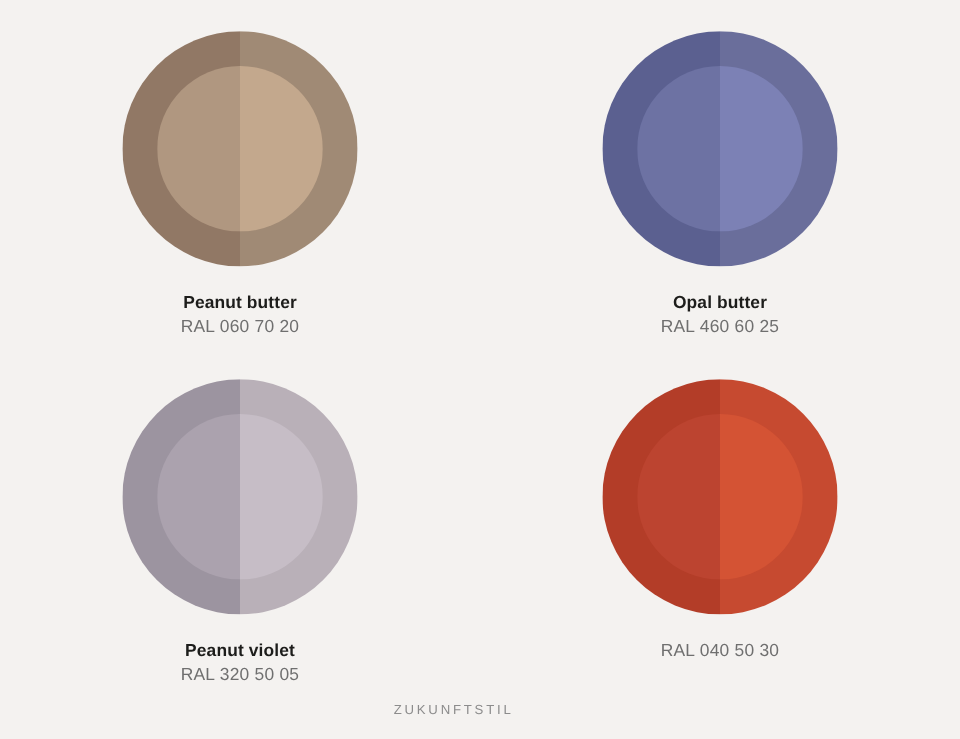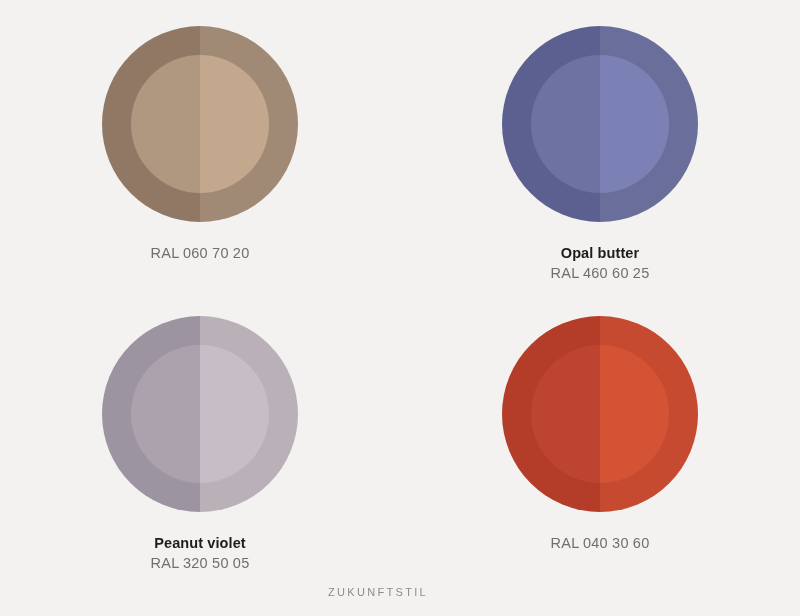--- a/index.html
+++ b/index.html
@@ -119,20 +119,21 @@
     <div class="swatch">
       <div class="disc">
         <div class="outer-left" style="background: rgb(145, 120, 101);"></div>
         <div class="outer-right" style="background: rgb(160, 138, 117);"></div>
         <div class="inner">
           <div class="inner-left" style="background: rgb(176, 151, 128);"></div>
           <div class="inner-right" style="background: rgb(195, 168, 141);"></div>
         </div>
       </div>
       <div class="caption">
+        <div class="name">Peanut butter</div>
         <div class="code">RAL 060 70 20</div>
       </div>
     </div>
 
     <div class="swatch">
       <div class="disc">
         <div class="outer-left" style="background: rgb(91, 96, 144);"></div>
         <div class="outer-right" style="background: rgb(106, 110, 155);"></div>
         <div class="inner">
           <div class="inner-left" style="background: rgb(109, 114, 163);"></div>
@@ -163,21 +164,21 @@
     <div class="swatch">
       <div class="disc">
         <div class="outer-left" style="background: rgb(179, 61, 40);"></div>
         <div class="outer-right" style="background: rgb(198, 74, 48);"></div>
         <div class="inner">
           <div class="inner-left" style="background: rgb(188, 68, 48);"></div>
           <div class="inner-right" style="background: rgb(212, 83, 52);"></div>
         </div>
       </div>
       <div class="caption">
-        <div class="code">RAL 040 30 60</div>
+        <div class="code">RAL 040 50 30</div>
       </div>
     </div>
 
   </div>
 
   <div class="footer">ZUKUNFTSTIL</div>
 
 </div>
 
 </body></html>

